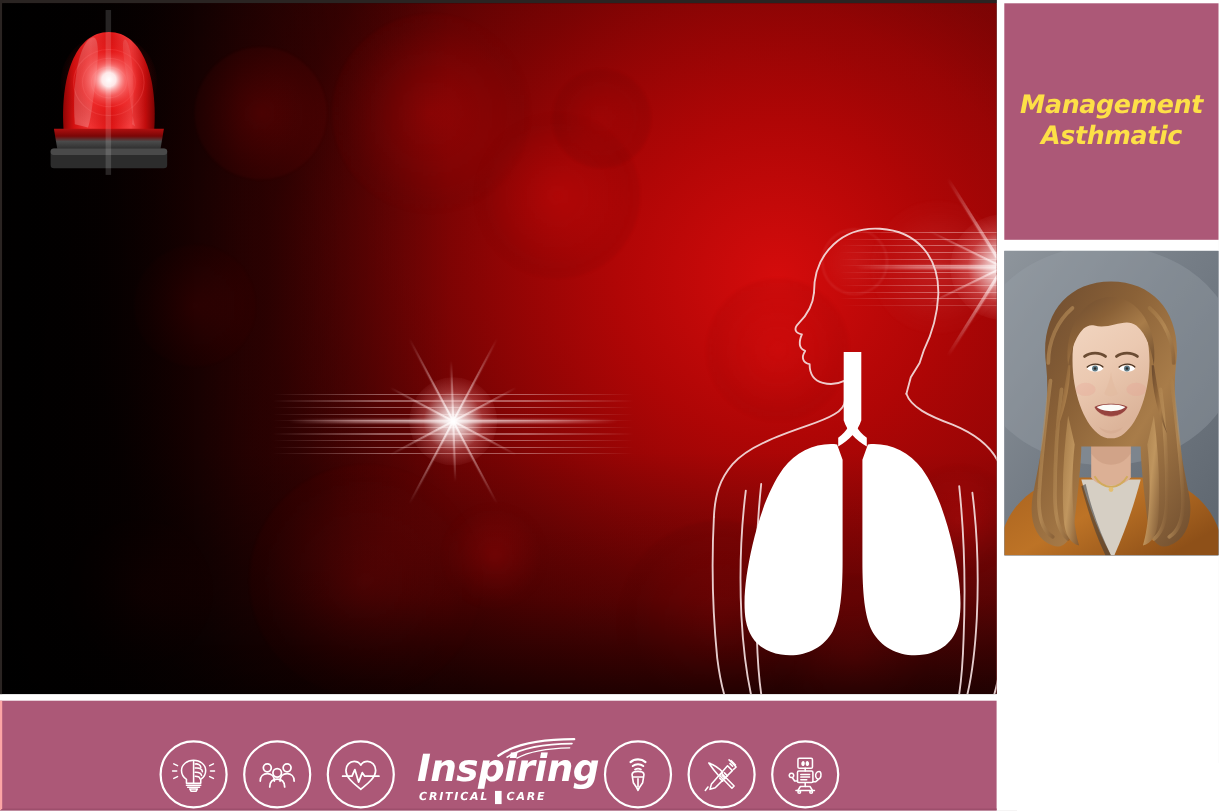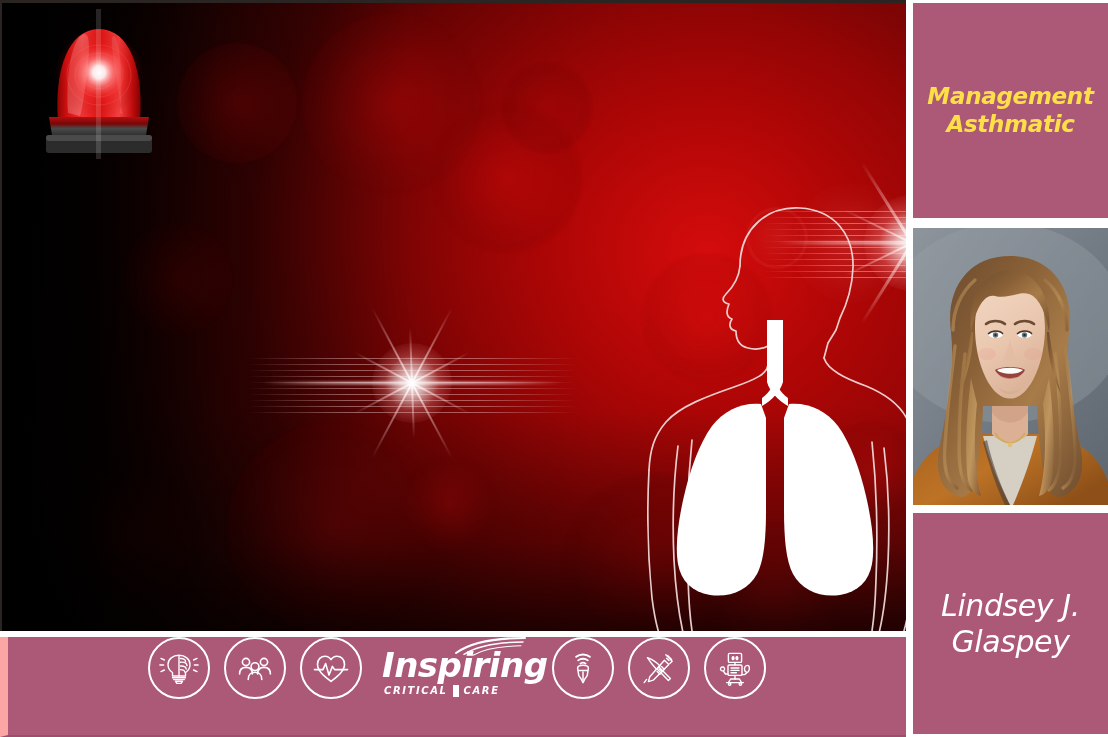--- a/index.html
+++ b/index.html
@@ -124,25 +124,25 @@
 
   
   #logobar {
     position: absolute;
     left: 0;
     top: 637px;
     width: 906px;
     height: 100px;
     background: #ac5877;
     display: flex;
-    align-items: flex-start;
+    align-items: flex-end;
     justify-content: center;
     gap: 14px;
     padding: 0 2px;
-    border-left: 8px solid #fca5a5;
+    border-left: 2px solid #fca5a5;
     border-bottom: 2px solid #9d4e6c;
   }
   .circ-icon {
     width: 62px; height: 62px;
     border: 2px solid #ffffff;
     border-radius: 50%;
     display: flex; align-items: center; justify-content: center;
     flex: 0 0 auto;
   }
   .circ-icon svg { display:block; }
@@ -628,22 +628,16 @@
         <path d="M82 205 C 90 218, 104 218, 112 205" fill="none" stroke="#d2ab5c" stroke-width="1.8"></path>
         <circle cx="97" cy="217" r="2.2" fill="#e3bf72"></circle>
 
         <path d="M58 150 C 54 182, 52 214, 54 244 C 55 258, 60 266, 68 268
                  C 62 248, 60 212, 64 176 Z" fill="url(#hairG2)" opacity="0.9"></path>
         <path d="M136 150 C 140 182, 142 214, 140 244 C 139 258, 134 266, 126 268
                  C 132 248, 134 212, 130 176 Z" fill="url(#hairG2)" opacity="0.9"></path>
       </svg>
     </div>
 
-    <div class="r-panel" id="panel-name">
-      <div class="name-text">
-        <div>Lindsey J.</div>
-        <div>Glaspey</div>
-      </div>
-    </div>
 
   </div>
 
 </div>
 
 </body></html>

